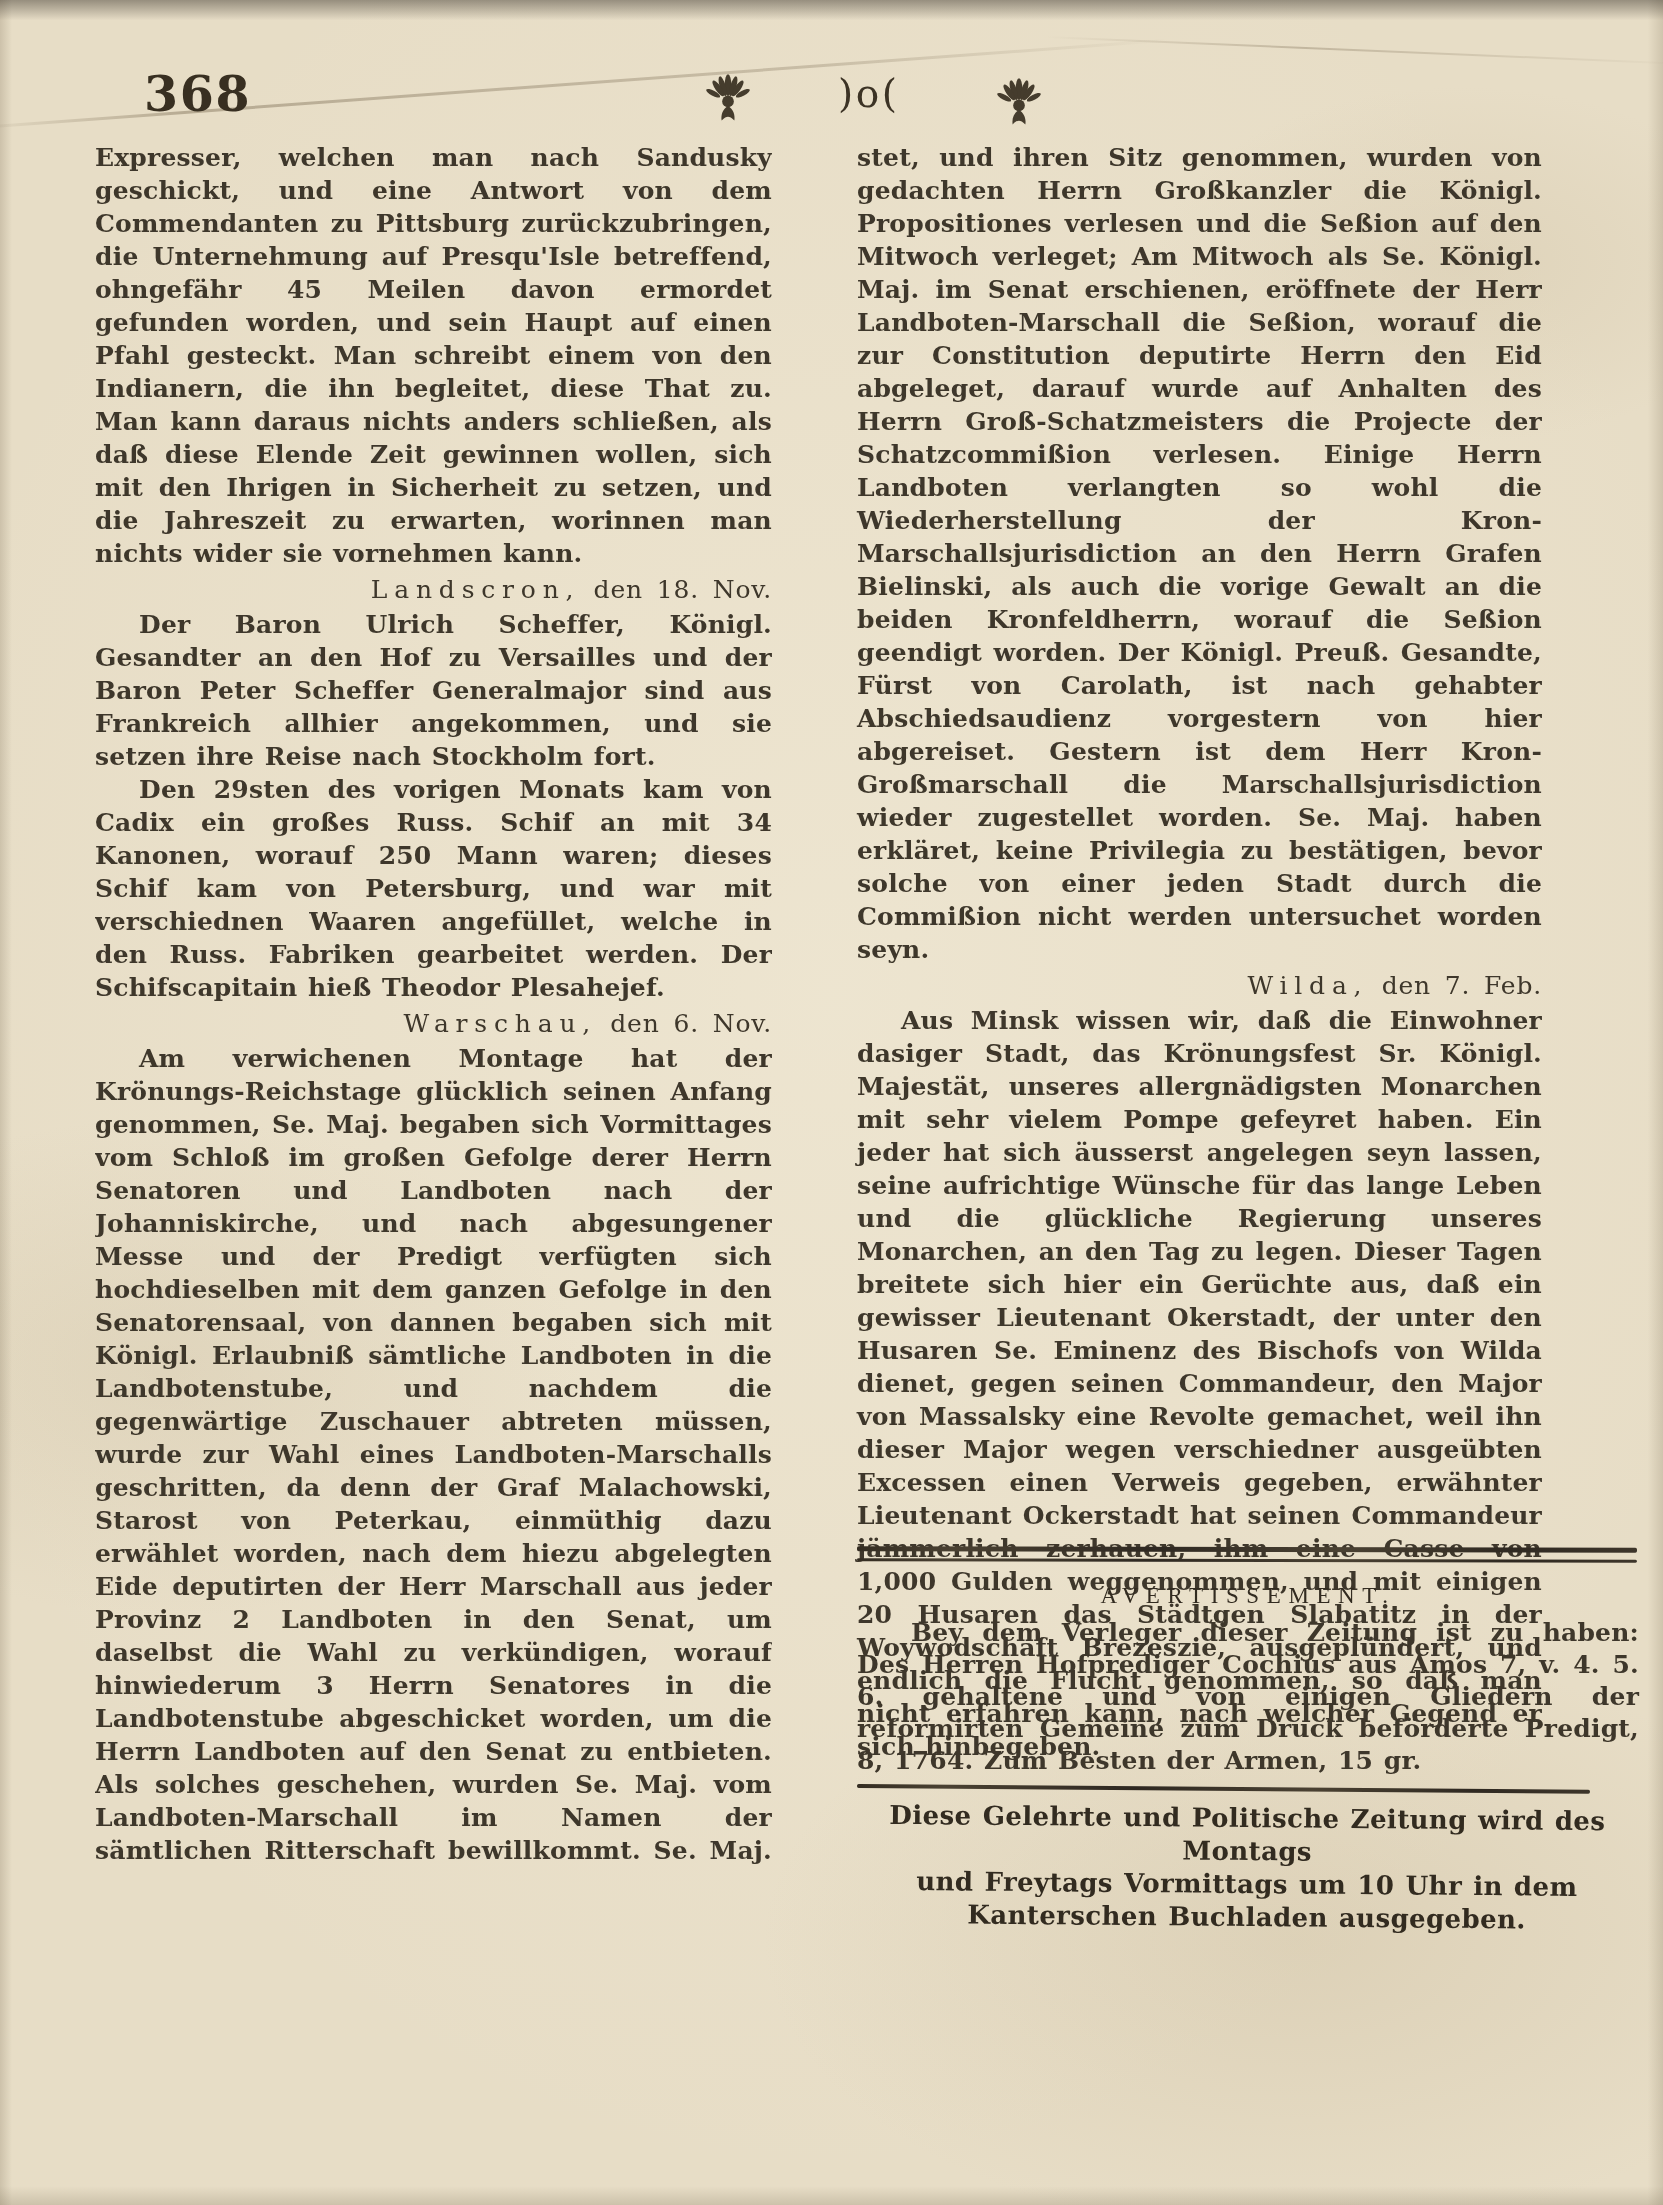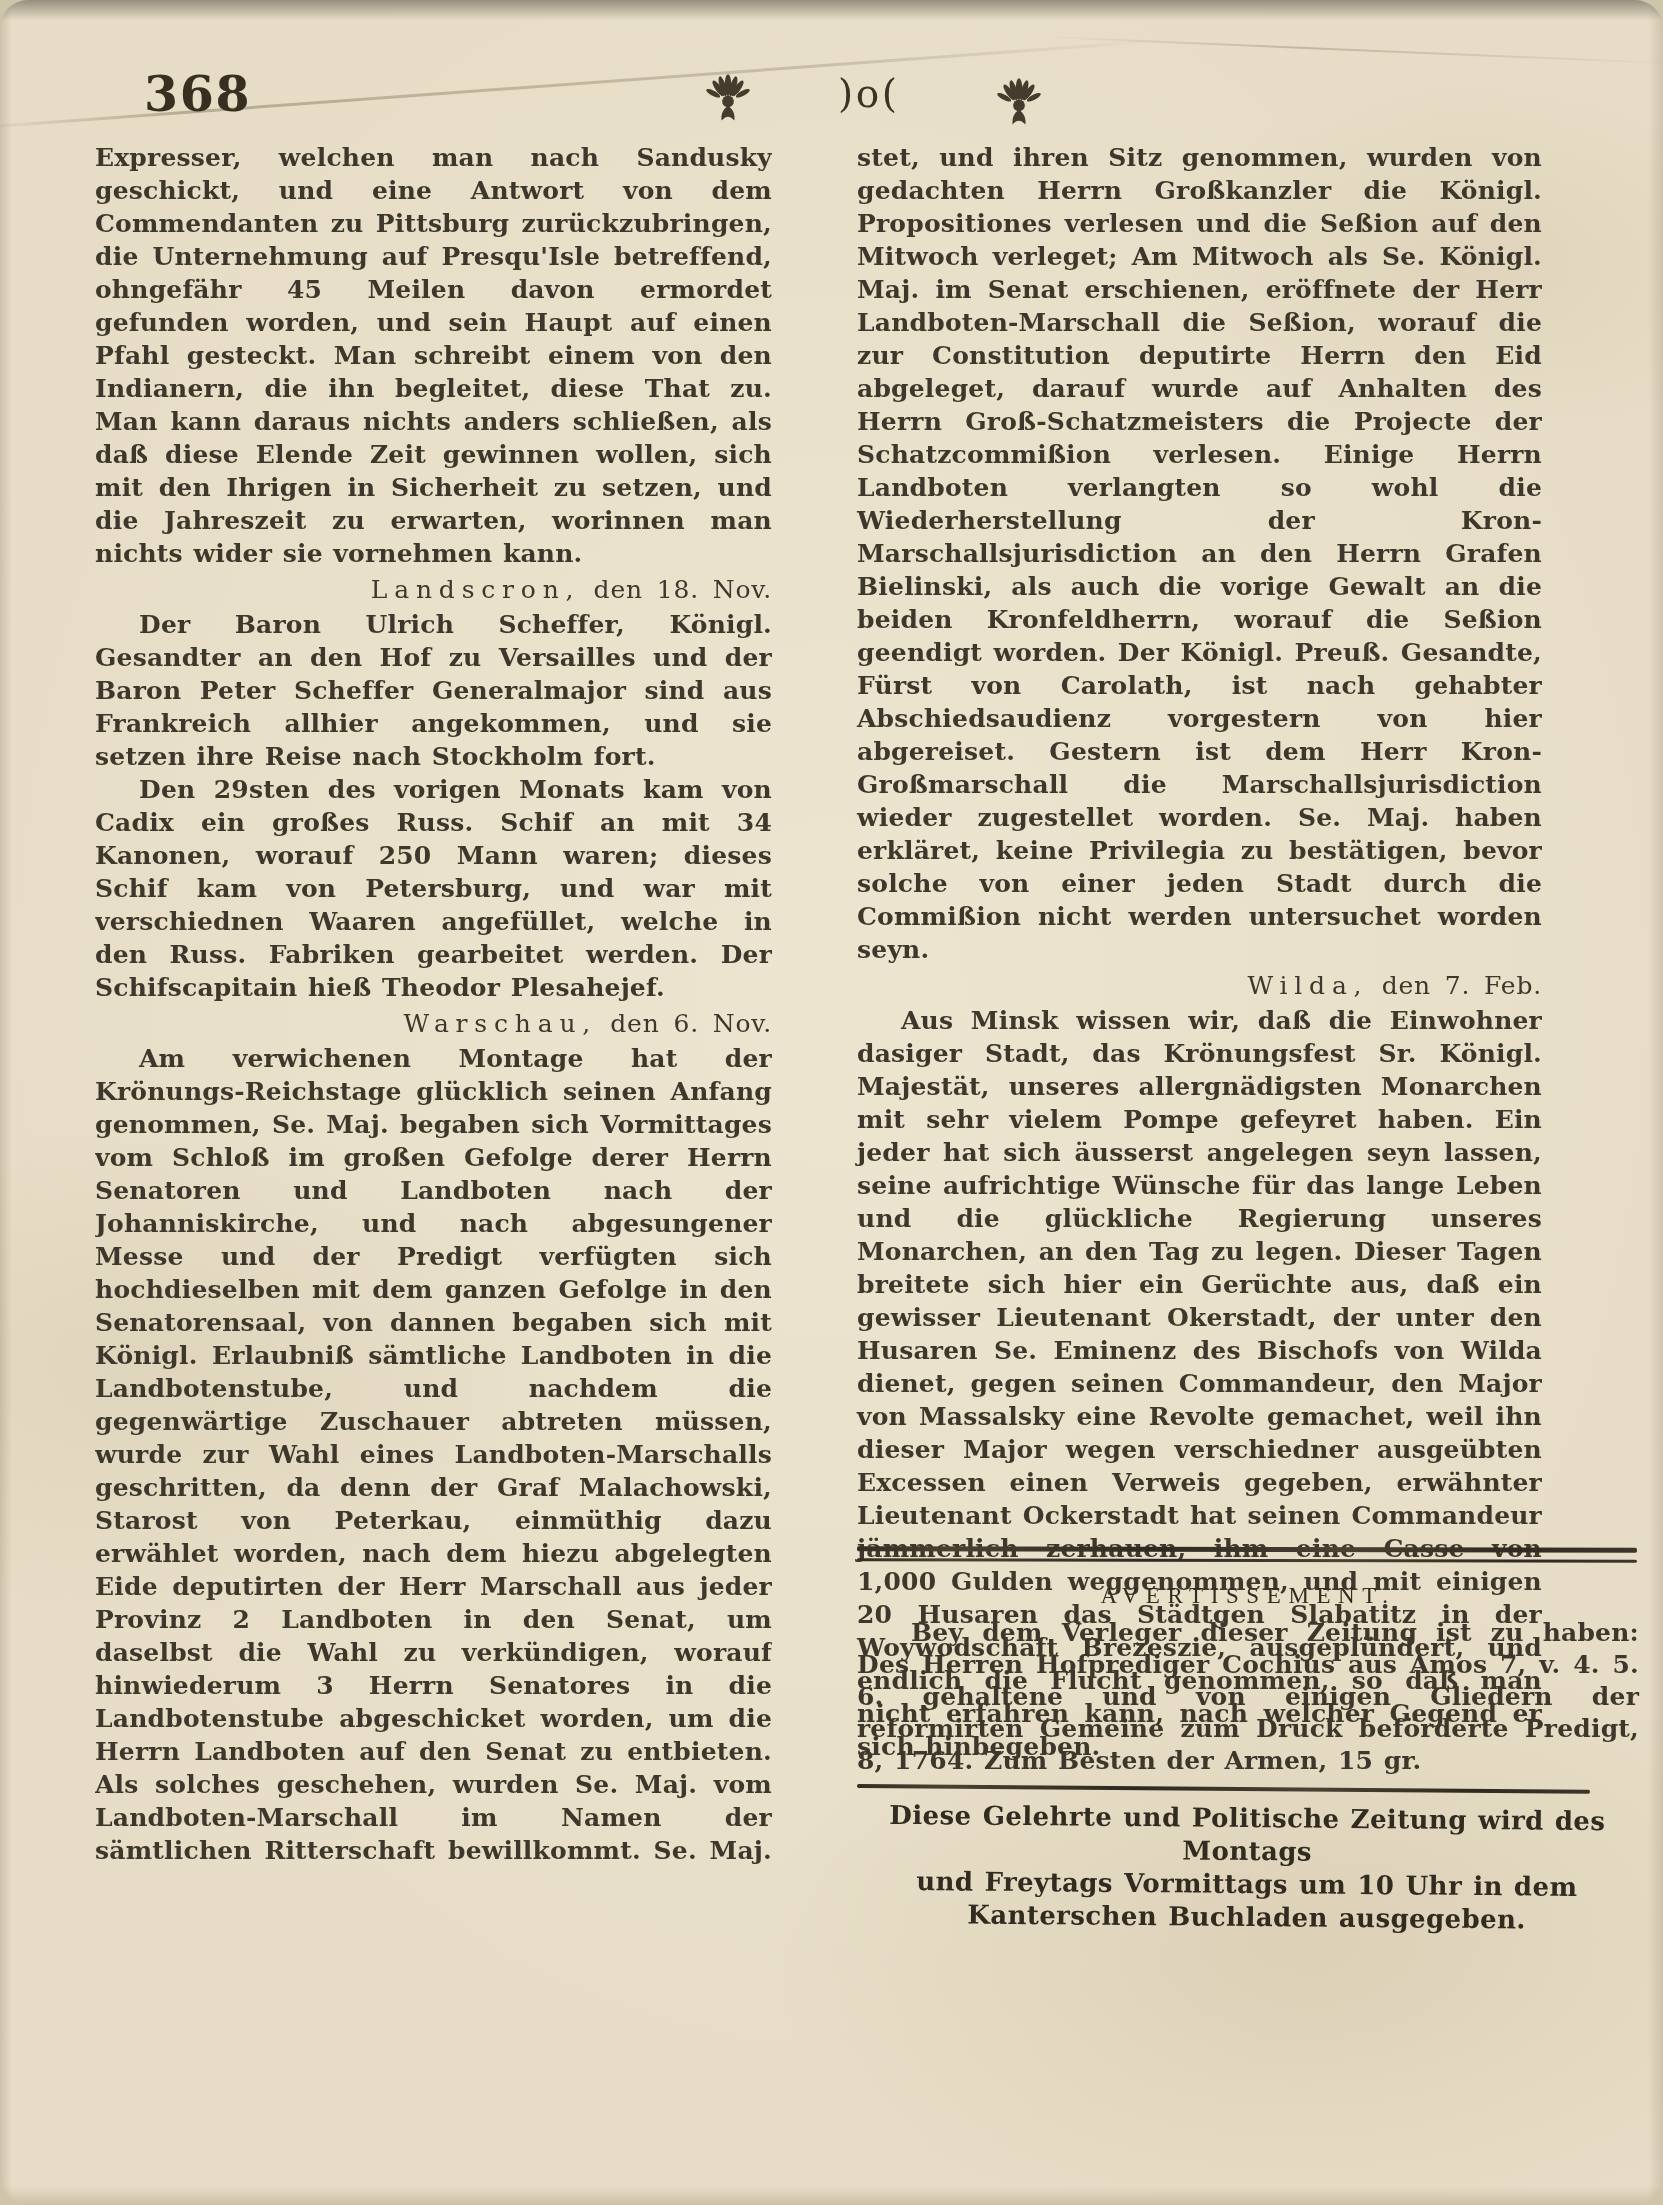--- a/index.html
+++ b/index.html
@@ -15,21 +15,20 @@
     background-color: #e7ddc6;
     background-image:
       linear-gradient(to bottom, rgba(52,46,38,.45), rgba(52,46,38,0) 20.4px),
       linear-gradient(to right, rgba(110,96,72,.22), rgba(110,96,72,0) 12px),
       linear-gradient(to left, rgba(110,96,72,.20), rgba(110,96,72,0) 15.3px),
       linear-gradient(to top, rgba(110,96,72,.22), rgba(110,96,72,0) 18.7px),
       radial-gradient(ellipse 765px 425px at 78% 88%, rgba(196,180,148,.30), transparent 70%),
       radial-gradient(ellipse 595px 357px at 10% 62%, rgba(200,186,156,.28), transparent 70%),
       radial-gradient(ellipse 442px 255px at 88% 12%, rgba(198,182,150,.25), transparent 70%),
       radial-gradient(ellipse 1190px 1530px at 50% 45%, rgba(242,235,216,.55), transparent 78%);
-    border-radius: 28px;
   }
   .crease { position: absolute; pointer-events: none; }
   .crease-1 {
     left: -34px; top: 127px; width: 1207px; height: 2.5px;
     transform: rotate(-4.2deg); transform-origin: left center;
     background: linear-gradient(to right, rgba(125,110,85,0), rgba(125,110,85,.45) 18%, rgba(125,110,85,.30) 70%, rgba(125,110,85,0));
   }
   .crease-2 {
     left: 1045px; top: 36px; width: 646px; height: 1.7px;
     transform: rotate(2.4deg); transform-origin: left center;

